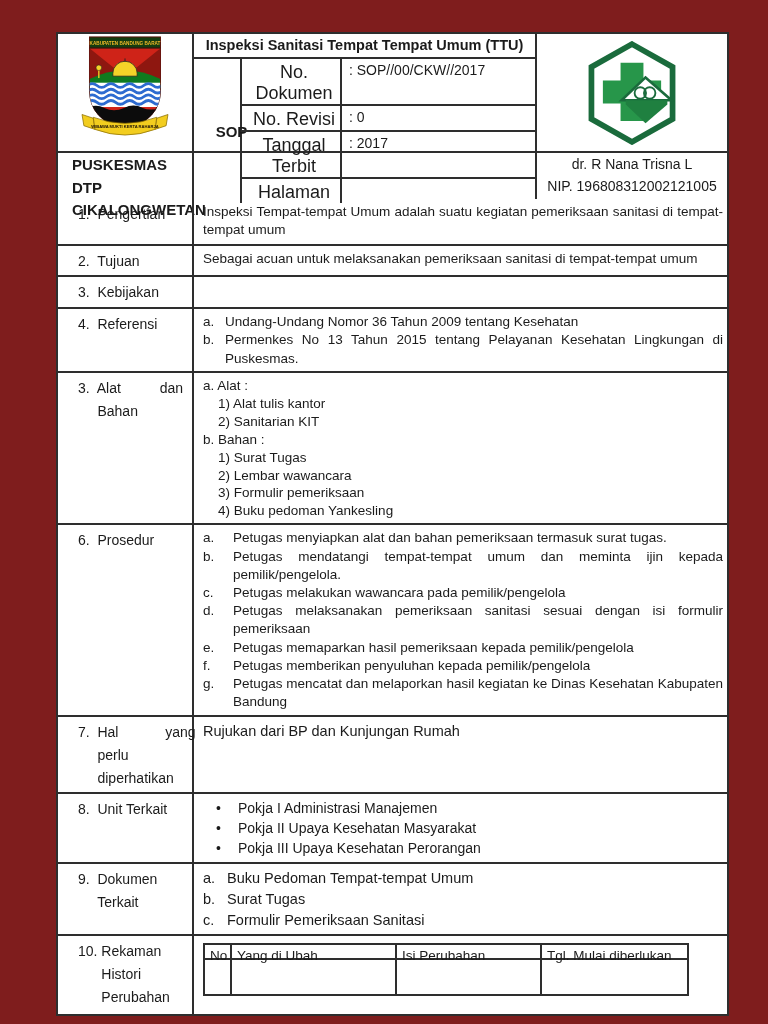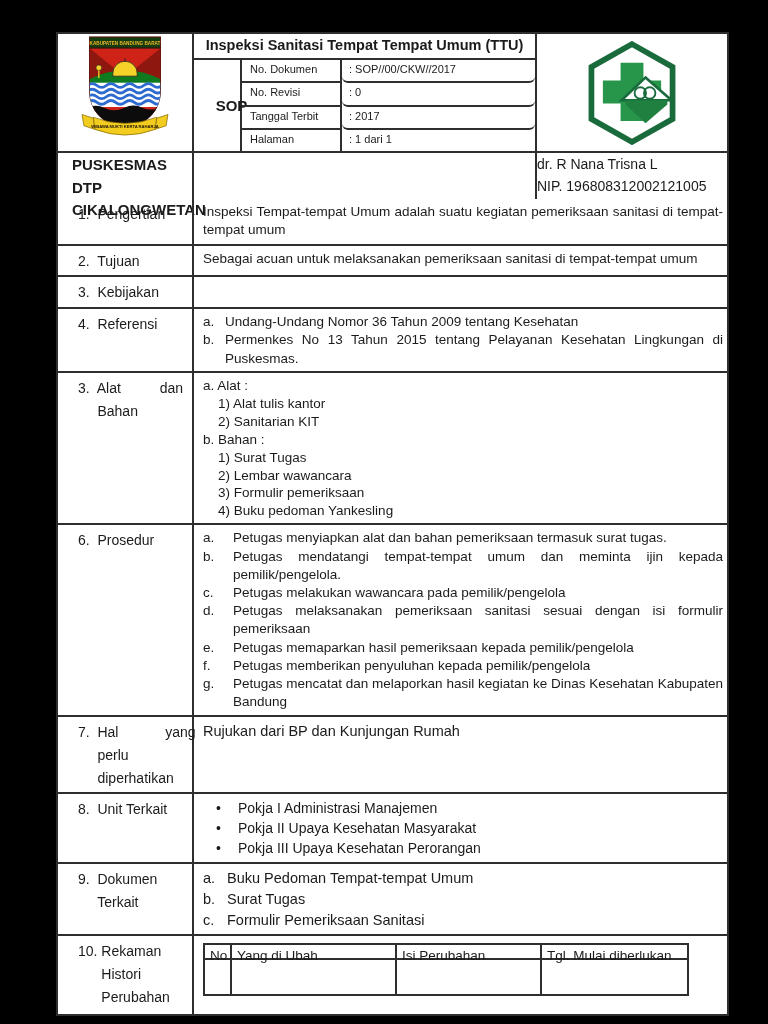--- a/index.html
+++ b/index.html
@@ -1,39 +1,39 @@
 <!DOCTYPE html>
 <html><head>
 <meta charset="utf-8">
 <style>
   * { margin:0; padding:0; box-sizing:border-box; }
   html,body { background:#ffffff; }
   .page {
-    position:relative; width:768px; height:1024px; background:#000000;
+    position:relative; width:768px; height:1024px; background:#7f1d1d;
     font-family:"Liberation Sans","DejaVu Sans",sans-serif; color:#1b1b1b;
     overflow:hidden;
   }
   .doc {
     position:absolute; left:56px; top:32px; width:673px;
     border:2px solid #2e2e2e; background:#fff;
   }
   
   .doc-header { display:grid; grid-template-columns:136px 343px 190px; grid-template-rows:119px 46px; }
   .h-logo { grid-column:1; grid-row:1; border-right:2px solid #2e2e2e; border-bottom:2px solid #2e2e2e; display:flex; align-items:center; justify-content:center; }
   .h-mid { grid-column:2; grid-row:1; border-right:2px solid #2e2e2e; border-bottom:2px solid #2e2e2e; display:flex; flex-direction:column; }
   .h-rightlogo { grid-column:3; grid-row:1; border-bottom:2px solid #2e2e2e; display:flex; align-items:center; justify-content:center; }
   .title-row { height:26px; border-bottom:2px solid #2e2e2e; text-align:center; font-weight:bold; font-size:14.5px; line-height:23px; }
   .sop-area { flex:1; display:grid; grid-template-columns:48px 100px 193px; }
   .sop-cell { grid-row:1 / span 4; grid-column:1; border-right:2px solid #2e2e2e; display:flex; align-items:center; justify-content:center; font-weight:bold; font-size:15px;padding-left:29px; }
-  .f-label { grid-column:2; border-right:2px solid #2e2e2e; border-bottom:2px solid #2e2e2e; font-size:11px; padding:3px 2px 0 8px; }
-  .f-value { grid-column:3; border-bottom:2px solid #2e2e2e; font-size:11px; padding:3px 17px 0 7px;border-radius:6px; }
+  .f-label { grid-column:2; border-right:2px solid #2e2e2e; border-bottom:2px solid #2e2e2e; font-size:18px; padding:3px 2px 0 8px;text-align:center; }
+  .f-value { grid-column:3; border-bottom:2px solid #2e2e2e; font-size:14px; padding:3px 17px 0 7px; }
   .f-label.last, .f-value.last { border-bottom:none; }
   .h-org { grid-column:1; grid-row:2; border-right:2px solid #2e2e2e; font-weight:bold; font-size:15px; line-height:1.5; padding:1px 0 0 14px; }
   .h-empty { grid-column:2; grid-row:2; border-right:2px solid #2e2e2e; }
-  .h-appr { grid-column:3; grid-row:2; text-align:left; font-size:14px; line-height:1.55; padding-top:1px; }
+  .h-appr { grid-column:3; grid-row:2; text-align:center; font-size:14px; line-height:1.55; padding-top:1px; }
   
   .body-row { display:grid; grid-template-columns:136px 535px; border-bottom:2px solid #2e2e2e; }
   .body-row.last { border-bottom:none;border-radius:15px; }
   .row-label { border-right:2px solid #2e2e2e; padding:4px 2px 2px 20px; font-size:14px; line-height:1.65; white-space:pre; }
   .row-content { padding:4px 6px 3px 9px; font-size:13.5px; line-height:1.35; }
   .justify { text-align:justify; }
   .pre { white-space:pre-wrap; line-height:1.33; }
   .li { display:flex; }
   .li .m { flex:none; }
   .li .t { flex:1; }
@@ -93,21 +93,20 @@
         <div class="title-row">Inspeksi Sanitasi Tempat Tempat Umum (TTU)</div>
         <div class="sop-area">
           <div class="sop-cell">SOP</div>
           <div class="f-label" style="grid-row:1">No. Dokumen</div>
           <div class="f-value" style="grid-row:1">: SOP//00/CKW//2017</div>
           <div class="f-label" style="grid-row:2">No. Revisi</div>
           <div class="f-value" style="grid-row:2">: 0</div>
           <div class="f-label" style="grid-row:3">Tanggal Terbit</div>
           <div class="f-value" style="grid-row:3">: 2017</div>
           <div class="f-label last" style="grid-row:4">Halaman</div>
-          <div class="f-value last" style="grid-row:4">: 1 dari 1</div>
         </div>
       </div>
 
       <div class="h-rightlogo">
         <svg width="106" height="104" viewBox="0 0 100 100">
           <polygon points="50,3 89,25 89,75 50,97 11,75 11,25" fill="#ffffff" stroke="#1a6b3c" stroke-width="5.5"></polygon>
           <path d="M39 21 h22 v17 h17 v22 h-17 v17 h-22 v-17 h-17 v-22 h17 Z" fill="#27964a"></path>
           <polygon points="63,35 88,57 40,57" fill="#ffffff" stroke="#1a6b3c" stroke-width="2.5"></polygon>
           <polygon points="44,57 84,57 84,61 63,79 44,61" fill="#1f8040"></polygon>
           <circle cx="58" cy="50" r="5.5" fill="none" stroke="#1a6b3c" stroke-width="1.8"></circle>

